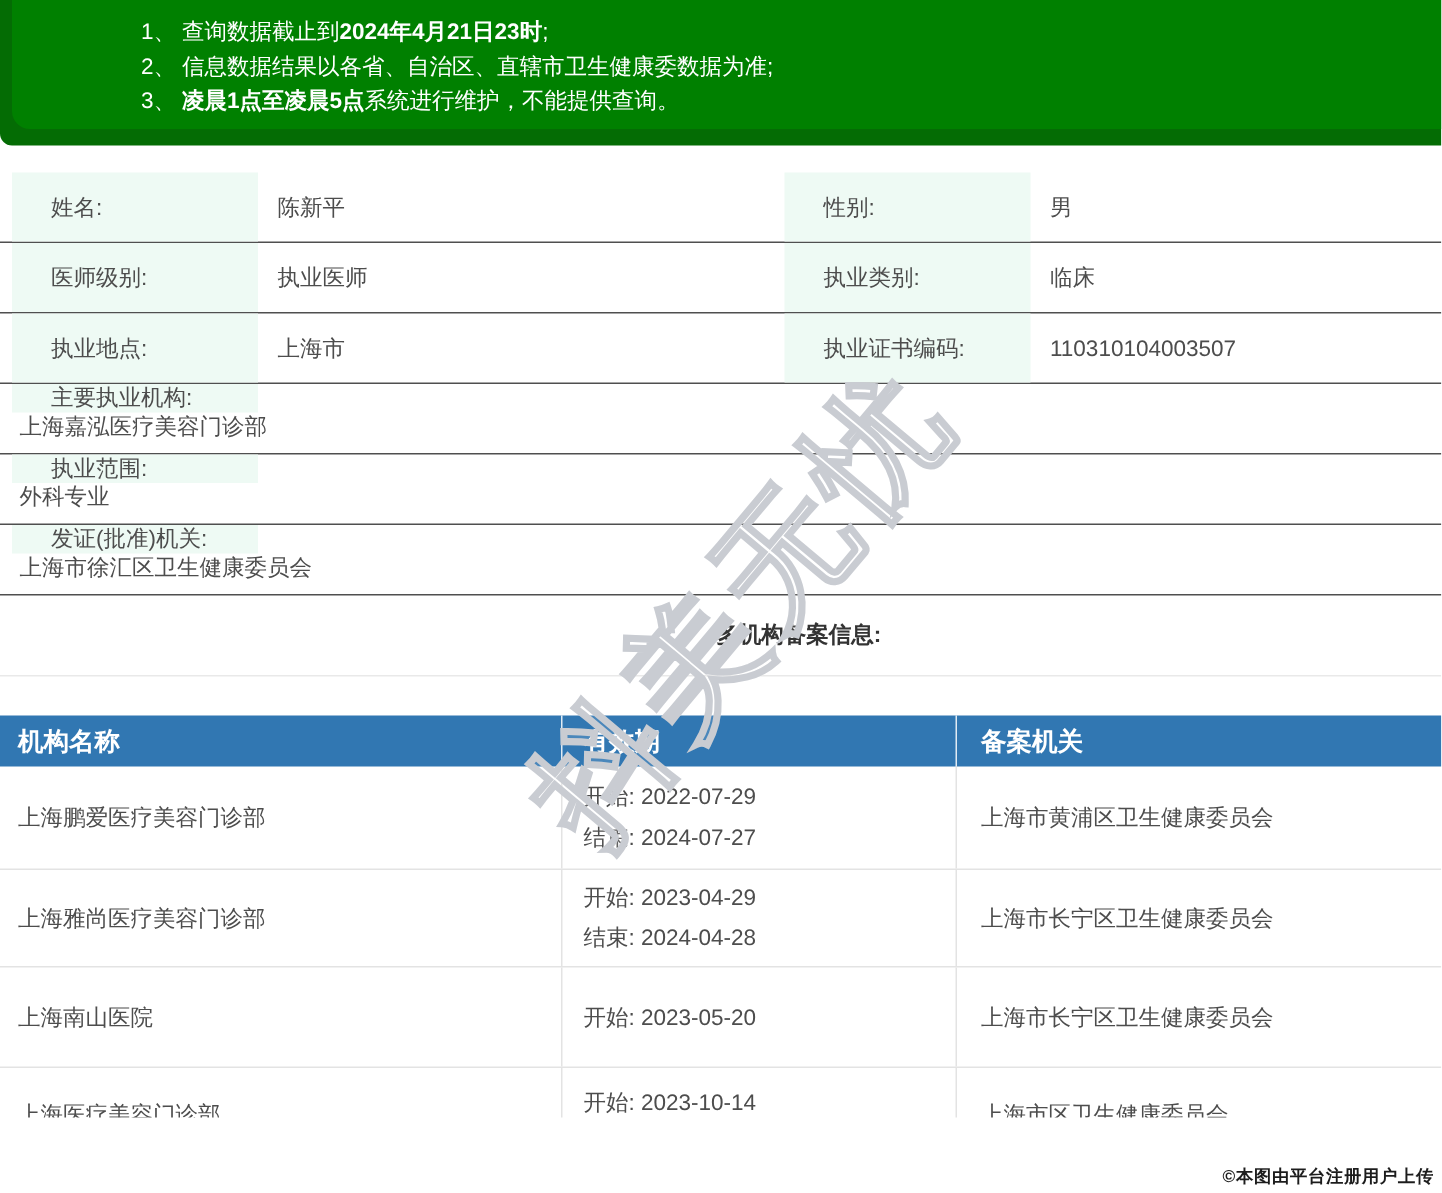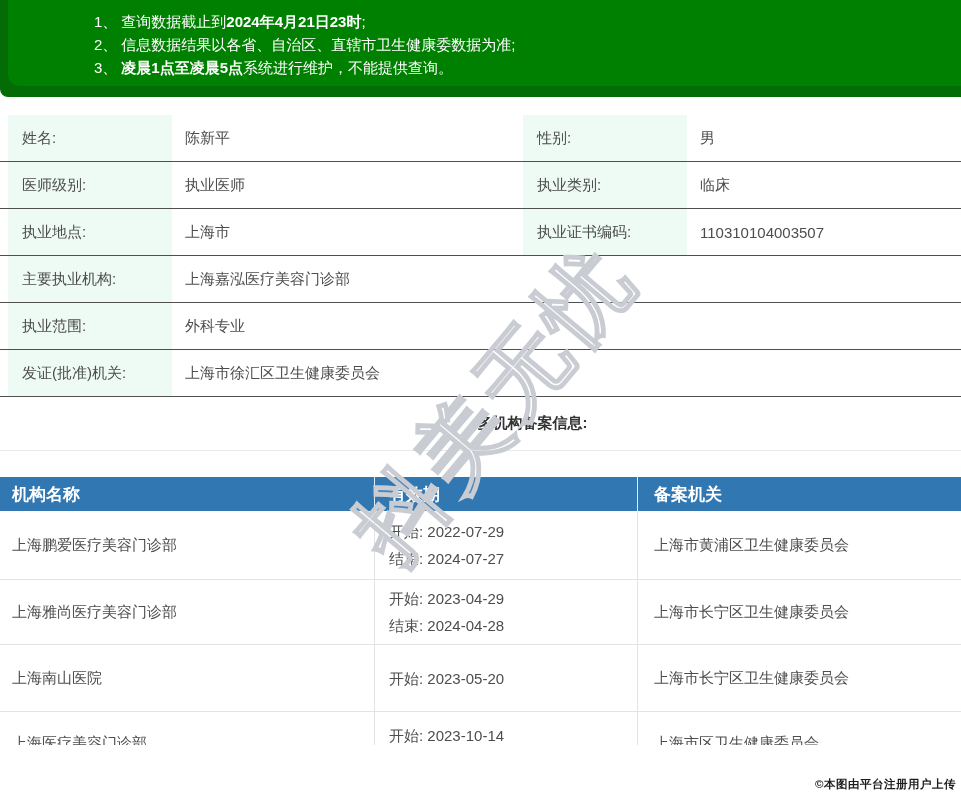--- a/index.html
+++ b/index.html
@@ -13,23 +13,23 @@
     border-radius:0 0 0 12px; padding:10px 0 0 86px; }
   .banner-line { color:#ffffff; font-size:15px; line-height:23px; white-space:nowrap; }
   .banner-line b { font-weight:bold; }
   .banner-line .num { margin-right:4px; }
 
   
   .info-table { margin-top:18px; width:961px; }
   .irow { display:flex; height:47px; border-bottom:1px solid #4f4f4f; }
   .half-left  { width:520px; display:flex; }
   .half-right { width:441px; display:flex; }
-  .full-row   { width:781px; display:flex; }
+  .full-row   { width:781px; display:flex;flex-direction:column; }
   .cell-label { width:164px; margin-left:8px; background:#eefaf4; display:flex;
-    align-items:center; padding-left:14px; color:#4d4d4d; font-size:15px; }
+    align-items:center; padding-left:26px; color:#4d4d4d; font-size:15px; }
   .half-right .cell-label { margin-left:3px; }
   .cell-value { display:flex; align-items:center; margin-left:13px; color:#4d4d4d; font-size:15px; }
 
   
   .section-title-wrap { height:54px; border-bottom:1px solid #e9e9e9; display:flex;
     align-items:center; justify-content:center; padding-left:104px; }
   .section-title { font-size:15px; font-weight:bold; color:#333333; }
 
   
   .records { margin-top:26px; width:961px; }

